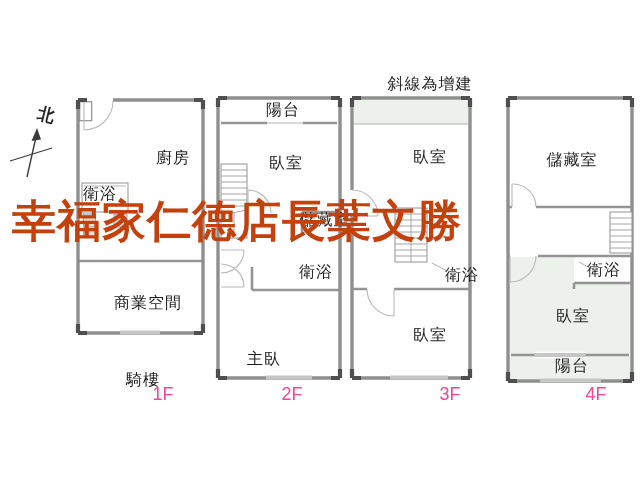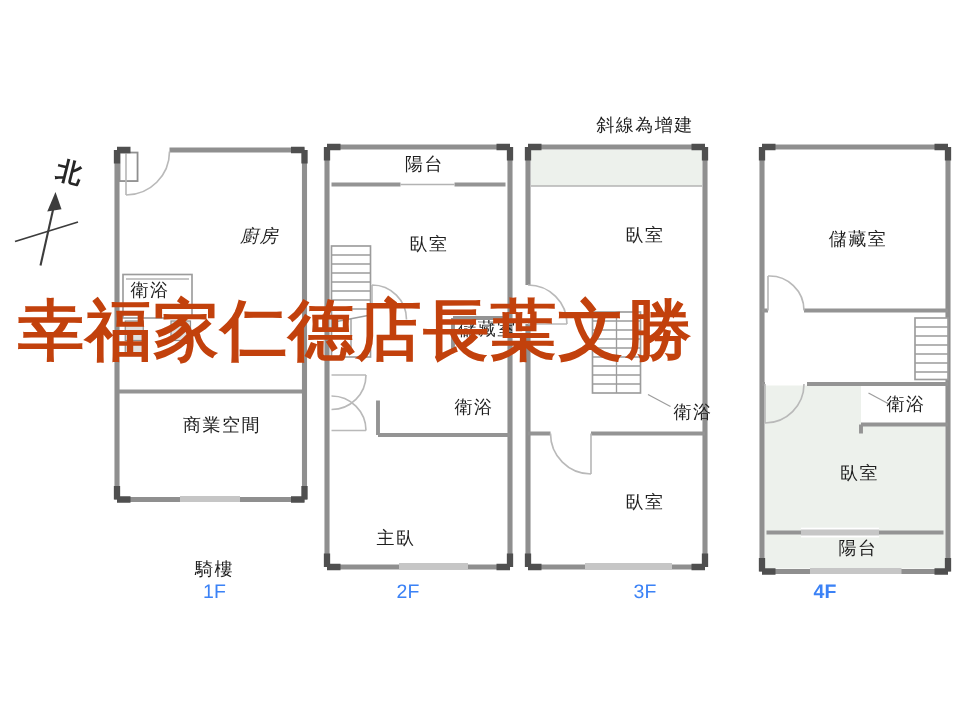--- a/index.html
+++ b/index.html
@@ -16,24 +16,24 @@
   .thinbox{stroke:#9c9c9c;stroke-width:1.1;fill:#ffffff;}
   .tread{stroke:#9c9c9c;stroke-width:0.9;fill:none;}
   .door{stroke:#b9b9b9;stroke-width:1.1;fill:none;}
   .open{stroke:#c6c6c6;stroke-width:4;fill:none;}
   .ext{fill:#edf1ec;}
   .fixture{fill:#e0e0e0;stroke:#8f8f8f;stroke-width:0.8;}
   .leader{stroke:#9c9c9c;stroke-width:0.8;fill:none;}
   .pier{fill:#ffffff;stroke:#8f8f8f;stroke-width:1.2;}
   .needle{stroke:#3c3c3c;}
   
-  .lbl{position:absolute;transform:translate(-50%,-50%);font-size:12px;color:#1f1f1f;
+  .lbl{position:absolute;transform:translate(-50%,-50%);font-size:16px;color:#1f1f1f;
        white-space:nowrap;letter-spacing:1px;z-index:2;}
-  .flabel{position:absolute;transform:translate(-50%,-50%);font-size:13px;color:#3b82f6;
-       white-space:nowrap;z-index:2;}
+  .flabel{position:absolute;transform:translate(-50%,-50%);font-size:18px;color:#ec4899;
+       white-space:nowrap;z-index:2;margin-left:20px;}
   .north{position:absolute;transform:translate(-50%,-50%) rotate(14deg);font-size:17px;
        font-weight:bold;color:#262626;z-index:2;letter-spacing:0;}
   .watermark{position:absolute;left:12px;top:197px;font-size:44px;font-weight:700;
        color:#c2410c;letter-spacing:1px;line-height:1.08;white-space:nowrap;z-index:3;}
 </style>
 </head>
 <body>
 
 <div class="stage">
 
@@ -106,39 +106,39 @@
       <path class="open" d="M534,355 H586"></path>
       <path class="cap" d="M508,98 h9 M508,98 v9 M632,98 h-9 M632,98 v9 M508,381 h9 M508,381 v-9 M632,381 h-9 M632,381 v-9"></path>
       <path class="open" d="M540,380.6 H601"></path>
     </g>
   </svg>
 
   <div class="north" style="left:46px;top:115px;">北</div>
 
   <div class="lbl" style="left:430px;top:84px;">斜線為增建</div>
 
-  <div class="lbl" style="left:173px;top:158px;font-style:italic;">廚房</div>
+  <div class="lbl" style="left:173px;top:158px;">廚房</div>
   <div class="lbl" style="left:100px;top:194px;">衛浴</div>
-  <div class="lbl" style="left:148px;top:284px;text-align:center;">商業空間</div>
+  <div class="lbl" style="left:148px;top:303px;text-align:center;">商業空間</div>
   <div class="lbl" style="left:143px;top:362px;margin-top:18px;">騎樓</div>
   <div class="flabel" style="left:143px;top:394px;">1F</div>
 
   <div class="lbl" style="left:283px;top:110px;">陽台</div>
   <div class="lbl" style="left:286px;top:163px;">臥室</div>
   <div class="lbl" style="left:325px;top:220px;">儲藏室</div>
   <div class="lbl" style="left:316px;top:272px;">衛浴</div>
   <div class="lbl" style="left:264px;top:323px;margin-top:36px;">主臥</div>
   <div class="flabel" style="left:272px;top:394px;">2F</div>
 
   <div class="lbl" style="left:430px;top:157px;">臥室</div>
   <div class="lbl" style="left:462px;top:275px;">衛浴</div>
   <div class="lbl" style="left:430px;top:335px;">臥室</div>
   <div class="flabel" style="left:430px;top:394px;text-align:center;">3F</div>
 
   <div class="lbl" style="left:572px;top:160px;">儲藏室</div>
   <div class="lbl" style="left:604px;top:270px;">衛浴</div>
   <div class="lbl" style="left:573px;top:316px;">臥室</div>
   <div class="lbl" style="left:572px;top:366px;">陽台</div>
-  <div class="flabel" style="left:550px;top:394px;font-weight:bold;">4F</div>
+  <div class="flabel" style="left:576px;top:394px;">4F</div>
 
   <div class="watermark">幸福家仁德店長葉文勝</div>
 
 </div>
 
 </body></html>

